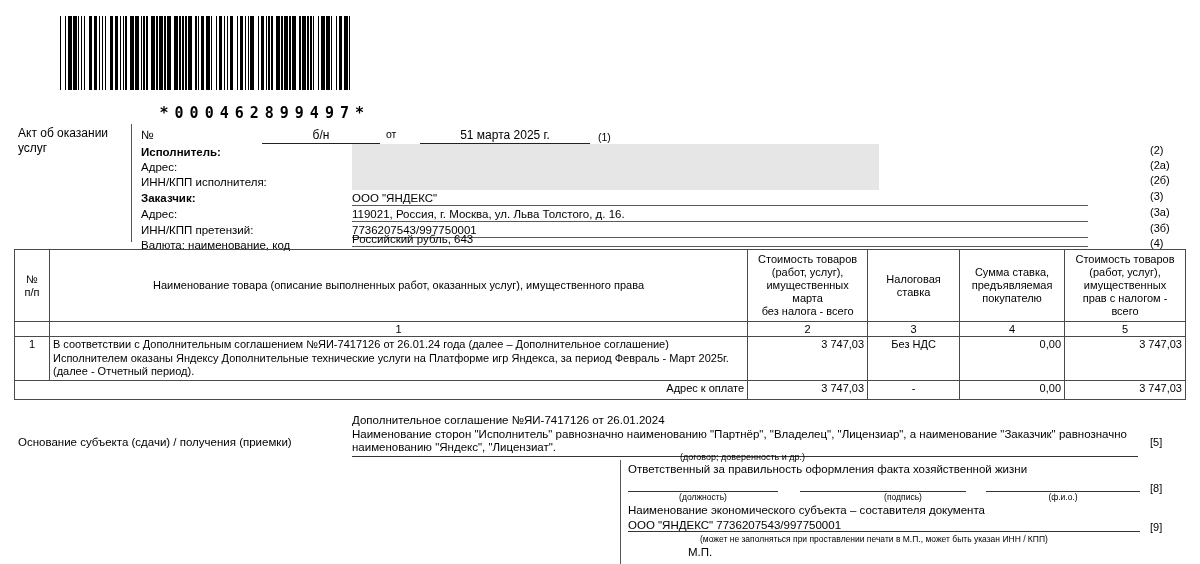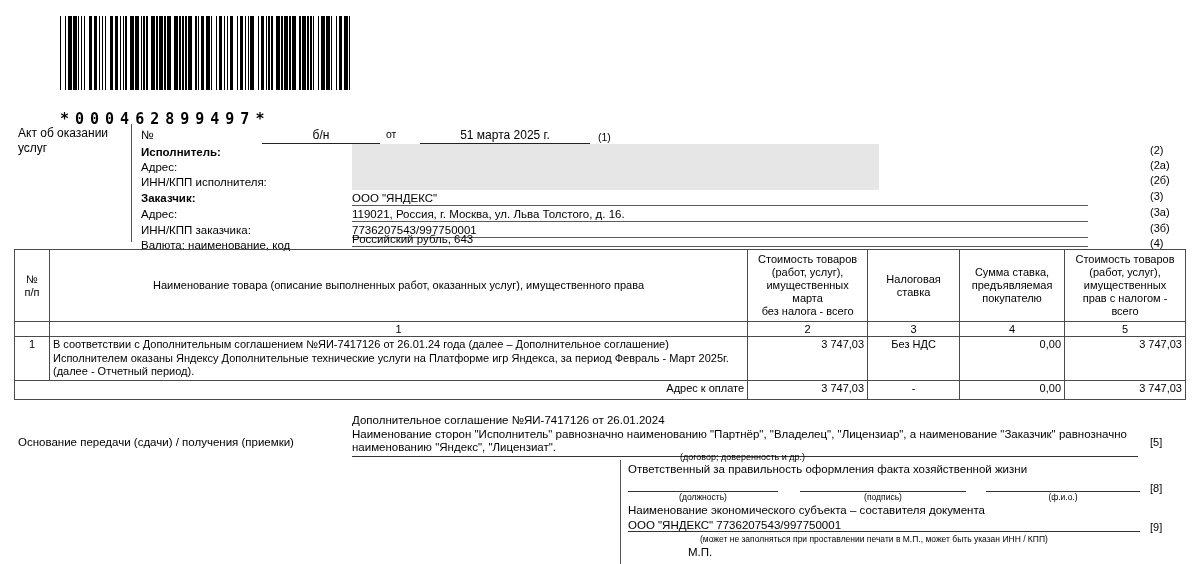--- a/index.html
+++ b/index.html
@@ -15,24 +15,24 @@
     color: #000;
     overflow: hidden;
   }
   .abs { position: absolute; }
 
   
   #barcode-block { left: 60px; top: 16px; width: 310px; height: 100px; }
   #barcode-bars { width: 100%; height: 74px; display: flex; align-items: stretch; }
   #barcode-bars i { display: block; height: 100%; }
   #barcode-text {
-    width: 100%; text-align: left;
+    width: 100%; text-align: right;
     font-family: "DejaVu Sans Mono", monospace;
     font-size: 15px; font-weight: bold;
-    letter-spacing: 6px; margin-top: 20px;
+    letter-spacing: 6px; margin-top: 14px;
     white-space: nowrap;
   }
 
   
   #doc-type {
     left: 18px; top: 126px; width: 112px;
     font-size: 12px; line-height: 15px;
   }
   #head-divider { left: 131px; top: 124px; width: 1px; height: 118px; background: #555; }
 
@@ -99,21 +99,21 @@
 
   #sig-divider { left: 620px; top: 460px; width: 1px; height: 104px; background: #555; }
 
   #resp-title { left: 628px; top: 463px; font-size: 11.5px; white-space: nowrap; }
   .sigline { top: 491px; height: 1px; background: #333; }
   #sigline-a { left: 628px; width: 150px; }
   #sigline-b { left: 800px; width: 166px; }
   #sigline-c { left: 986px; width: 154px; }
   .sigcap { top: 492px; font-size: 8.5px; text-align: center; }
   #sigcap-a { left: 628px; width: 150px; }
-  #sigcap-b { left: 800px; width: 166px; }
+  #sigcap-b { left: 820px; width: 166px; }
   #sigcap-c { left: 986px; width: 154px; }
   #marker-8 { left: 1150px; top: 482px; font-size: 11px; }
 
   #entity-title { left: 628px; top: 504px; font-size: 11.5px; white-space: nowrap; }
   #entity-value { left: 628px; top: 519px; width: 512px; font-size: 11.5px; border-bottom: 1px solid #333; }
   #marker-9 { left: 1150px; top: 521px; font-size: 11px; }
   #entity-caption { left: 700px; top: 534px; font-size: 8.5px; white-space: nowrap; }
   #mp { left: 688px; top: 546px; font-size: 11.5px; }
 </style>
 </head>
@@ -288,21 +288,21 @@
 <div class="abs hmark" style="top:174px">(2б)</div>
 
 <div class="abs hrow hlabel bold" style="top:192px">Заказчик:</div>
 <div class="abs hvalcell" style="top:192px">ООО "ЯНДЕКС"</div>
 <div class="abs hmark" style="top:190px">(3)</div>
 
 <div class="abs hrow hlabel" style="top:208px">Адрес:</div>
 <div class="abs hvalcell" style="top:208px">119021, Россия, г. Москва, ул. Льва Толстого, д. 16.</div>
 <div class="abs hmark" style="top:206px">(3а)</div>
 
-<div class="abs hrow hlabel" style="top:224px">ИНН/КПП заказчика:</div>
+<div class="abs hrow hlabel" style="top:224px">ИНН/КПП претензий:</div>
 <div class="abs hvalcell" style="top:224px">7736207543/997750001</div>
 <div class="abs hmark" style="top:222px">(3б)</div>
 
 <div class="abs hrow hlabel" style="top:239px">Валюта: наименование, код</div>
 <div class="abs hvalcell" style="top:233px">Российский рубль, 643</div>
 <div class="abs hmark" style="top:237px">(4)</div>
 
 <table class="abs" id="tbl">
   <thead>
     <tr>
@@ -356,21 +356,21 @@
       <td style="border-right:none"></td>
       <td class="lbl" style="border-left:none">Адрес к оплате</td>
       <td>3 747,03</td>
       <td style="text-align:center">-</td>
       <td>0,00</td>
       <td>3 747,03</td>
     </tr>
   </tbody>
 </table>
 
-<div class="abs" id="basis-label">Основание передачи (сдачи) / получения (приемки)</div>
+<div class="abs" id="basis-label">Основание субъекта (сдачи) / получения (приемки)</div>
 <div class="abs" id="basis-text">
   <div>Дополнительное соглашение №ЯИ-7417126 от 26.01.2024</div>
   <div>Наименование сторон "Исполнитель" равнозначно наименованию "Партнёр", "Владелец", "Лицензиар", а наименование "Заказчик" равнозначно</div>
   <div>наименованию "Яндекс", "Лицензиат".</div>
 </div>
 <div class="abs" id="marker-5">[5]</div>
 <div class="abs" id="basis-caption">(договор; доверенность и др.)</div>
 
 <div class="abs" id="sig-divider"></div>
 <div class="abs" id="resp-title">Ответственный за правильность оформления факта хозяйственной жизни</div>

